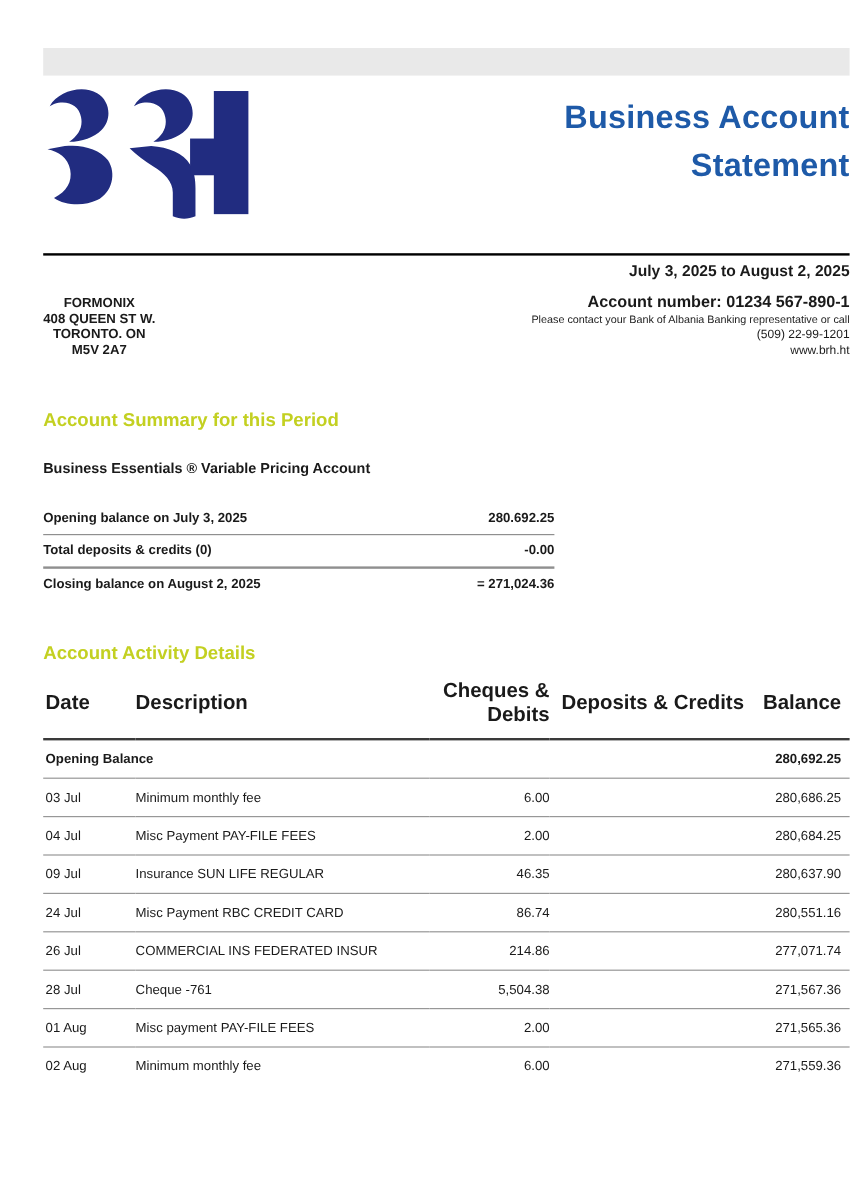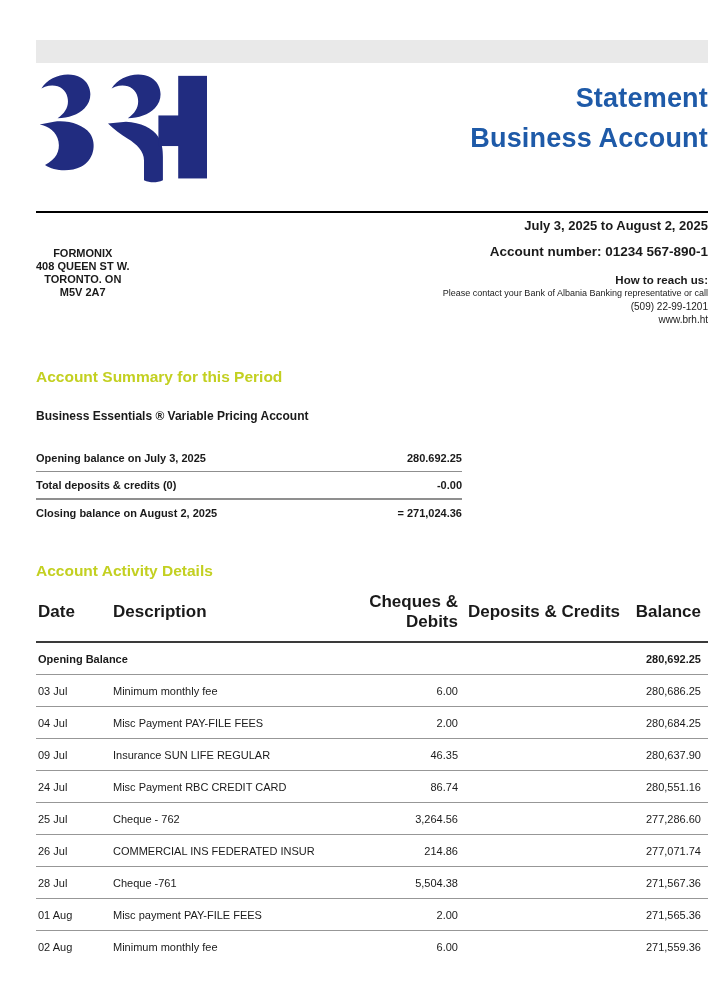--- a/index.html
+++ b/index.html
@@ -88,39 +88,38 @@
           <path d="M20,55 C36,53 52,58 60,68 C68,80 64,98 50,105 C38,111 20,110 10,103 C22,97 27,88 25,77 C23,66 14,60 4,58 Z"></path>
 
           <path d="M84,18 C92,4 114,-2 128,6 C140,13 142,30 132,40 C125,47 114,51 102,51 C111,45 115,37 113,28 C111,17 100,12 88,16 Z"></path>
           <path d="M100,55 C116,56 130,62 136,72 C140,79 141,86 141,94 L141,120 C134,123 127,123 120,120 L120,98 C120,88 112,80 102,74 C94,69 86,63 80,57 Z"></path>
 
           <rect x="158" y="4" width="32" height="114"></rect>
           <rect x="136" y="48" width="24" height="34"></rect>
         </g>
       </svg>
       <div class="doc-title">
+        <div>Business Account</div>
         <div>Statement</div>
-        <div>Business Account</div>
       </div>
     </div>
 
     <div class="rule"></div>
 
     <div class="period">July 3, 2025 to August 2, 2025</div>
 
     <div class="info-row">
       <div class="address">
         <div>FORMONIX</div>
         <div>408 QUEEN ST W.</div>
         <div>TORONTO. ON</div>
         <div>M5V 2A7</div>
       </div>
       <div class="right-info">
         <div class="account-number">Account number: 01234 567-890-1</div>
-        <div class="reach-heading">How to reach us:</div>
         <div class="reach-note">Please contact your Bank of Albania Banking representative or call</div>
         <div class="reach-phone">(509) 22-99-1201</div>
         <div class="reach-site">www.brh.ht</div>
       </div>
     </div>
 
     <h2 class="section-heading summary-heading">Account Summary for this Period</h2>
     <div class="account-type">Business Essentials ® Variable Pricing Account</div>
 
     <table class="summary-table">
@@ -186,27 +185,20 @@
           <td class="num">46.35</td>
           <td class="num"></td>
           <td class="num c-balance">280,637.90</td>
         </tr>
         <tr>
           <td class="c-date">24 Jul</td>
           <td>Misc Payment RBC CREDIT CARD</td>
           <td class="num">86.74</td>
           <td class="num"></td>
           <td class="num c-balance">280,551.16</td>
-        </tr>
-        <tr>
-          <td class="c-date">25 Jul</td>
-          <td>Cheque - 762</td>
-          <td class="num">3,264.56</td>
-          <td class="num"></td>
-          <td class="num c-balance">277,286.60</td>
         </tr>
         <tr>
           <td class="c-date">26 Jul</td>
           <td>COMMERCIAL INS FEDERATED INSUR</td>
           <td class="num">214.86</td>
           <td class="num"></td>
           <td class="num c-balance">277,071.74</td>
         </tr>
         <tr>
           <td class="c-date">28 Jul</td>

